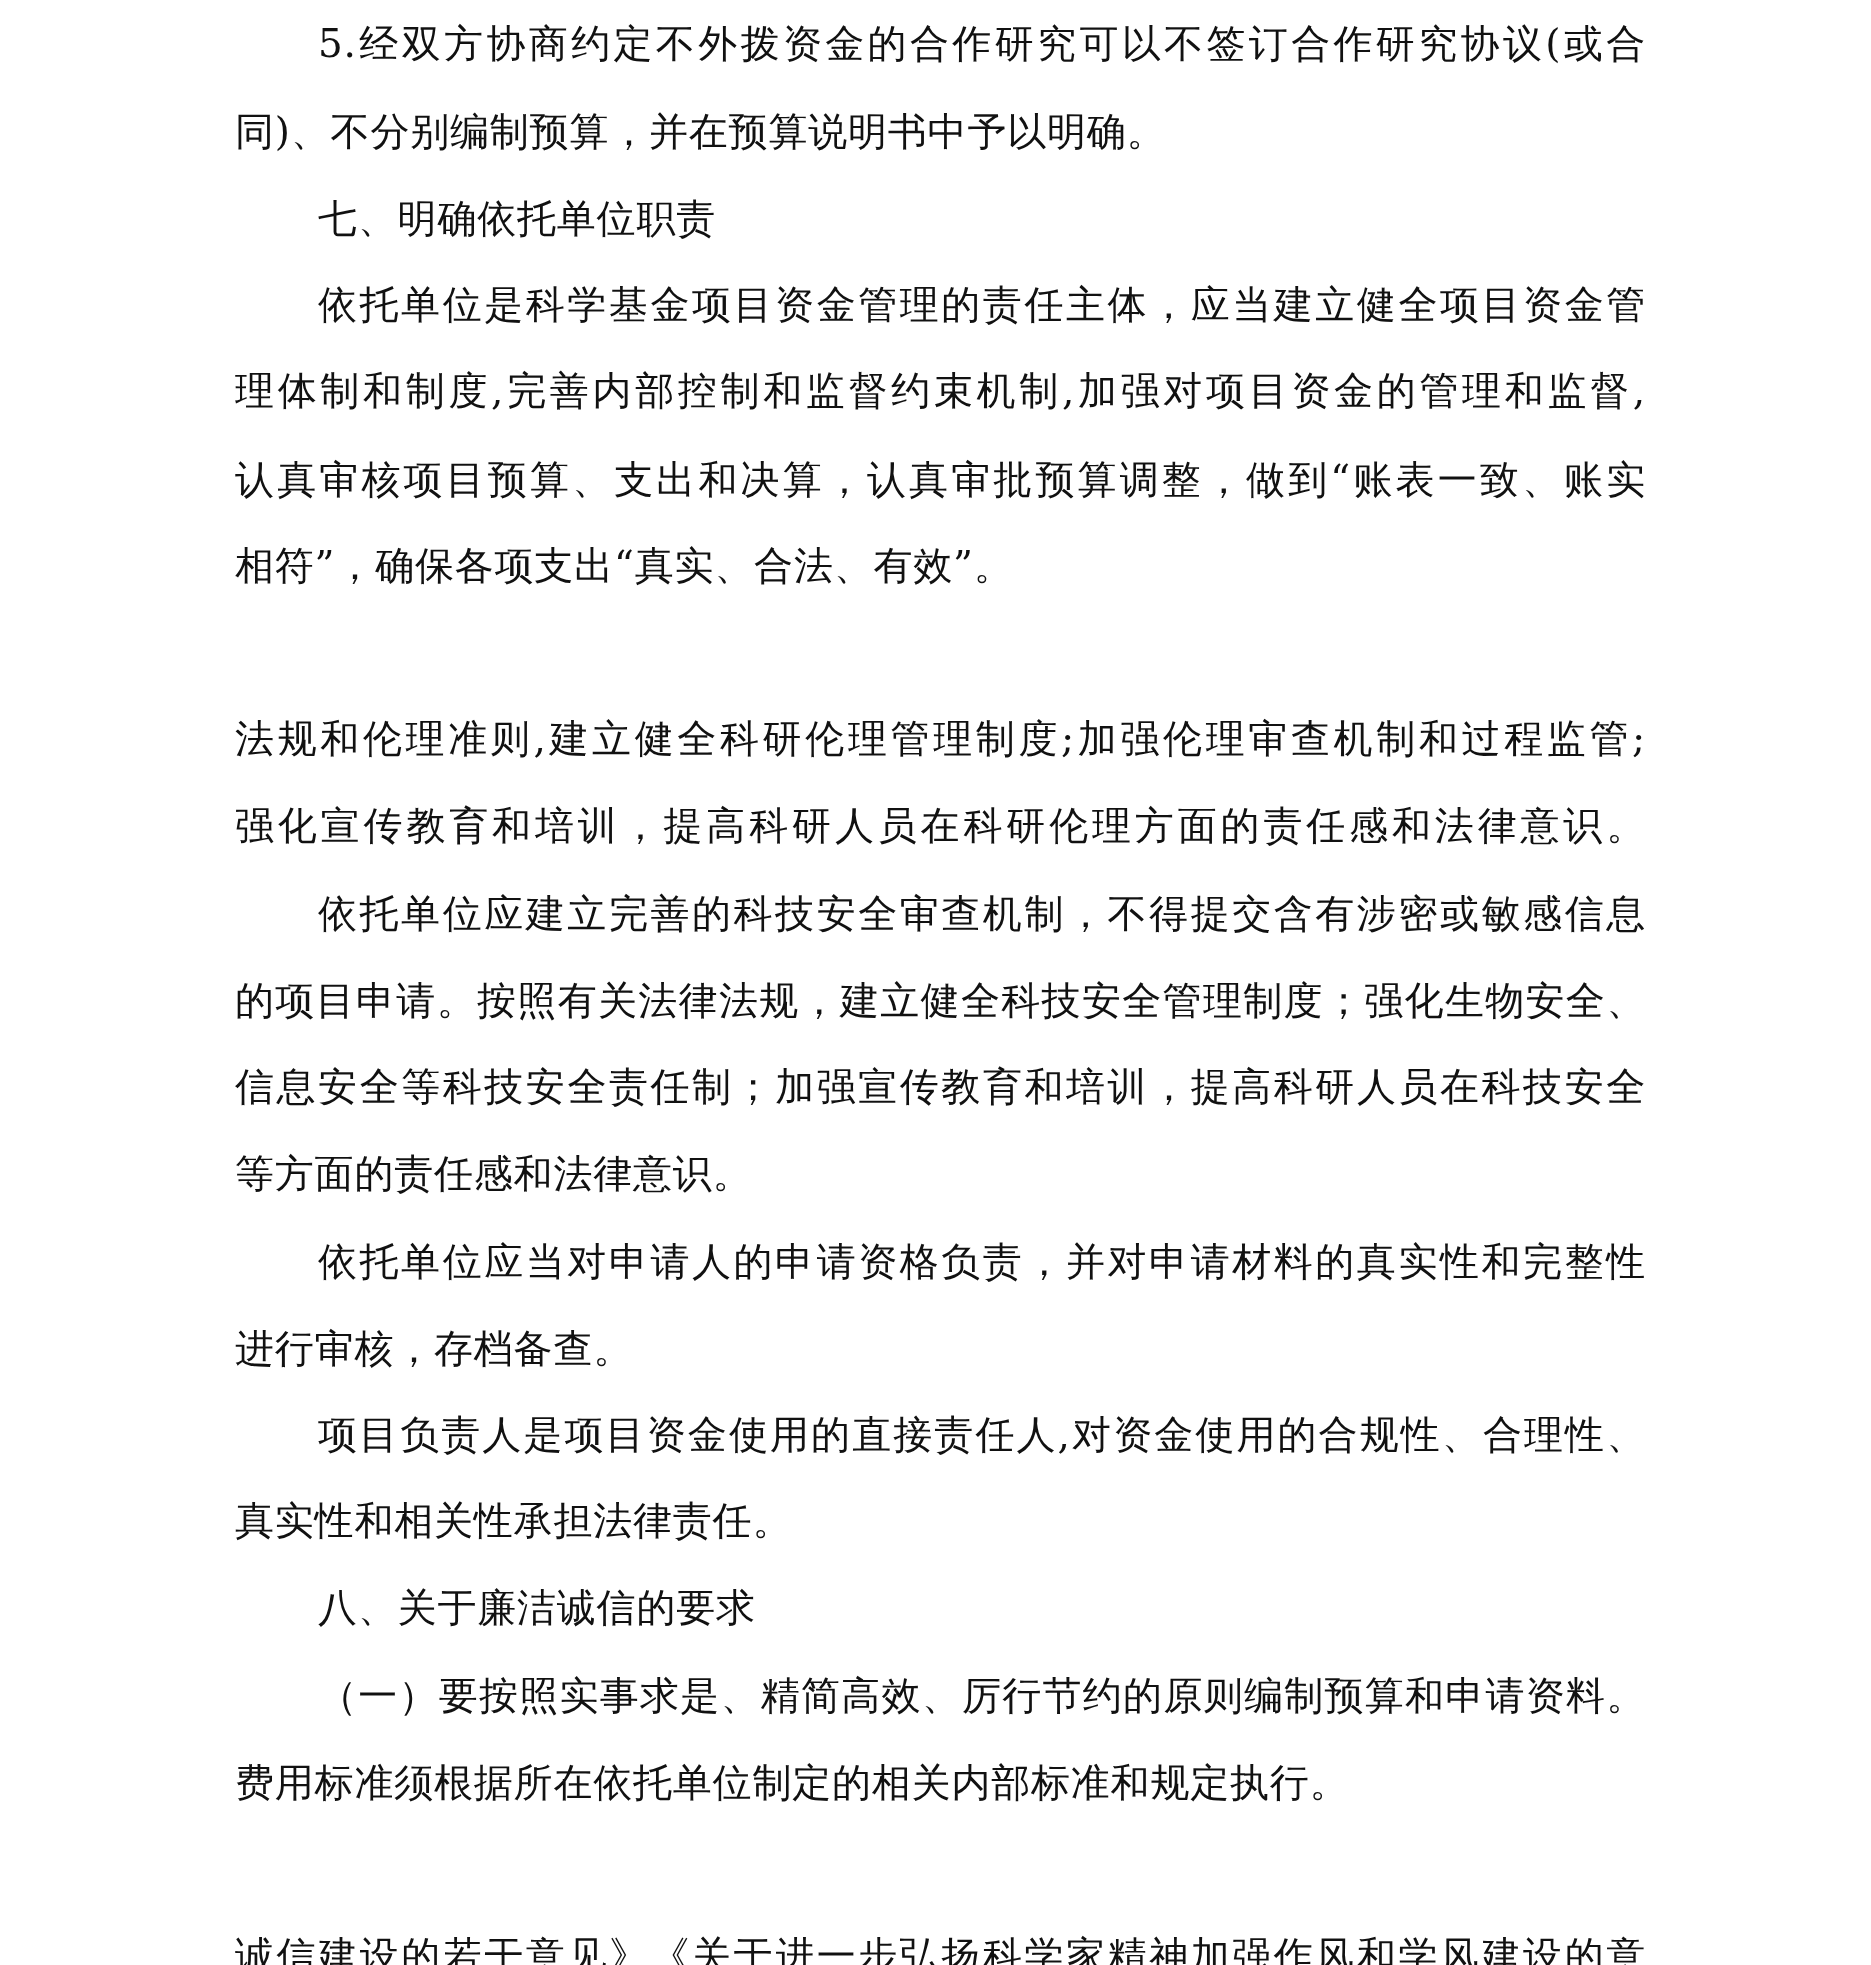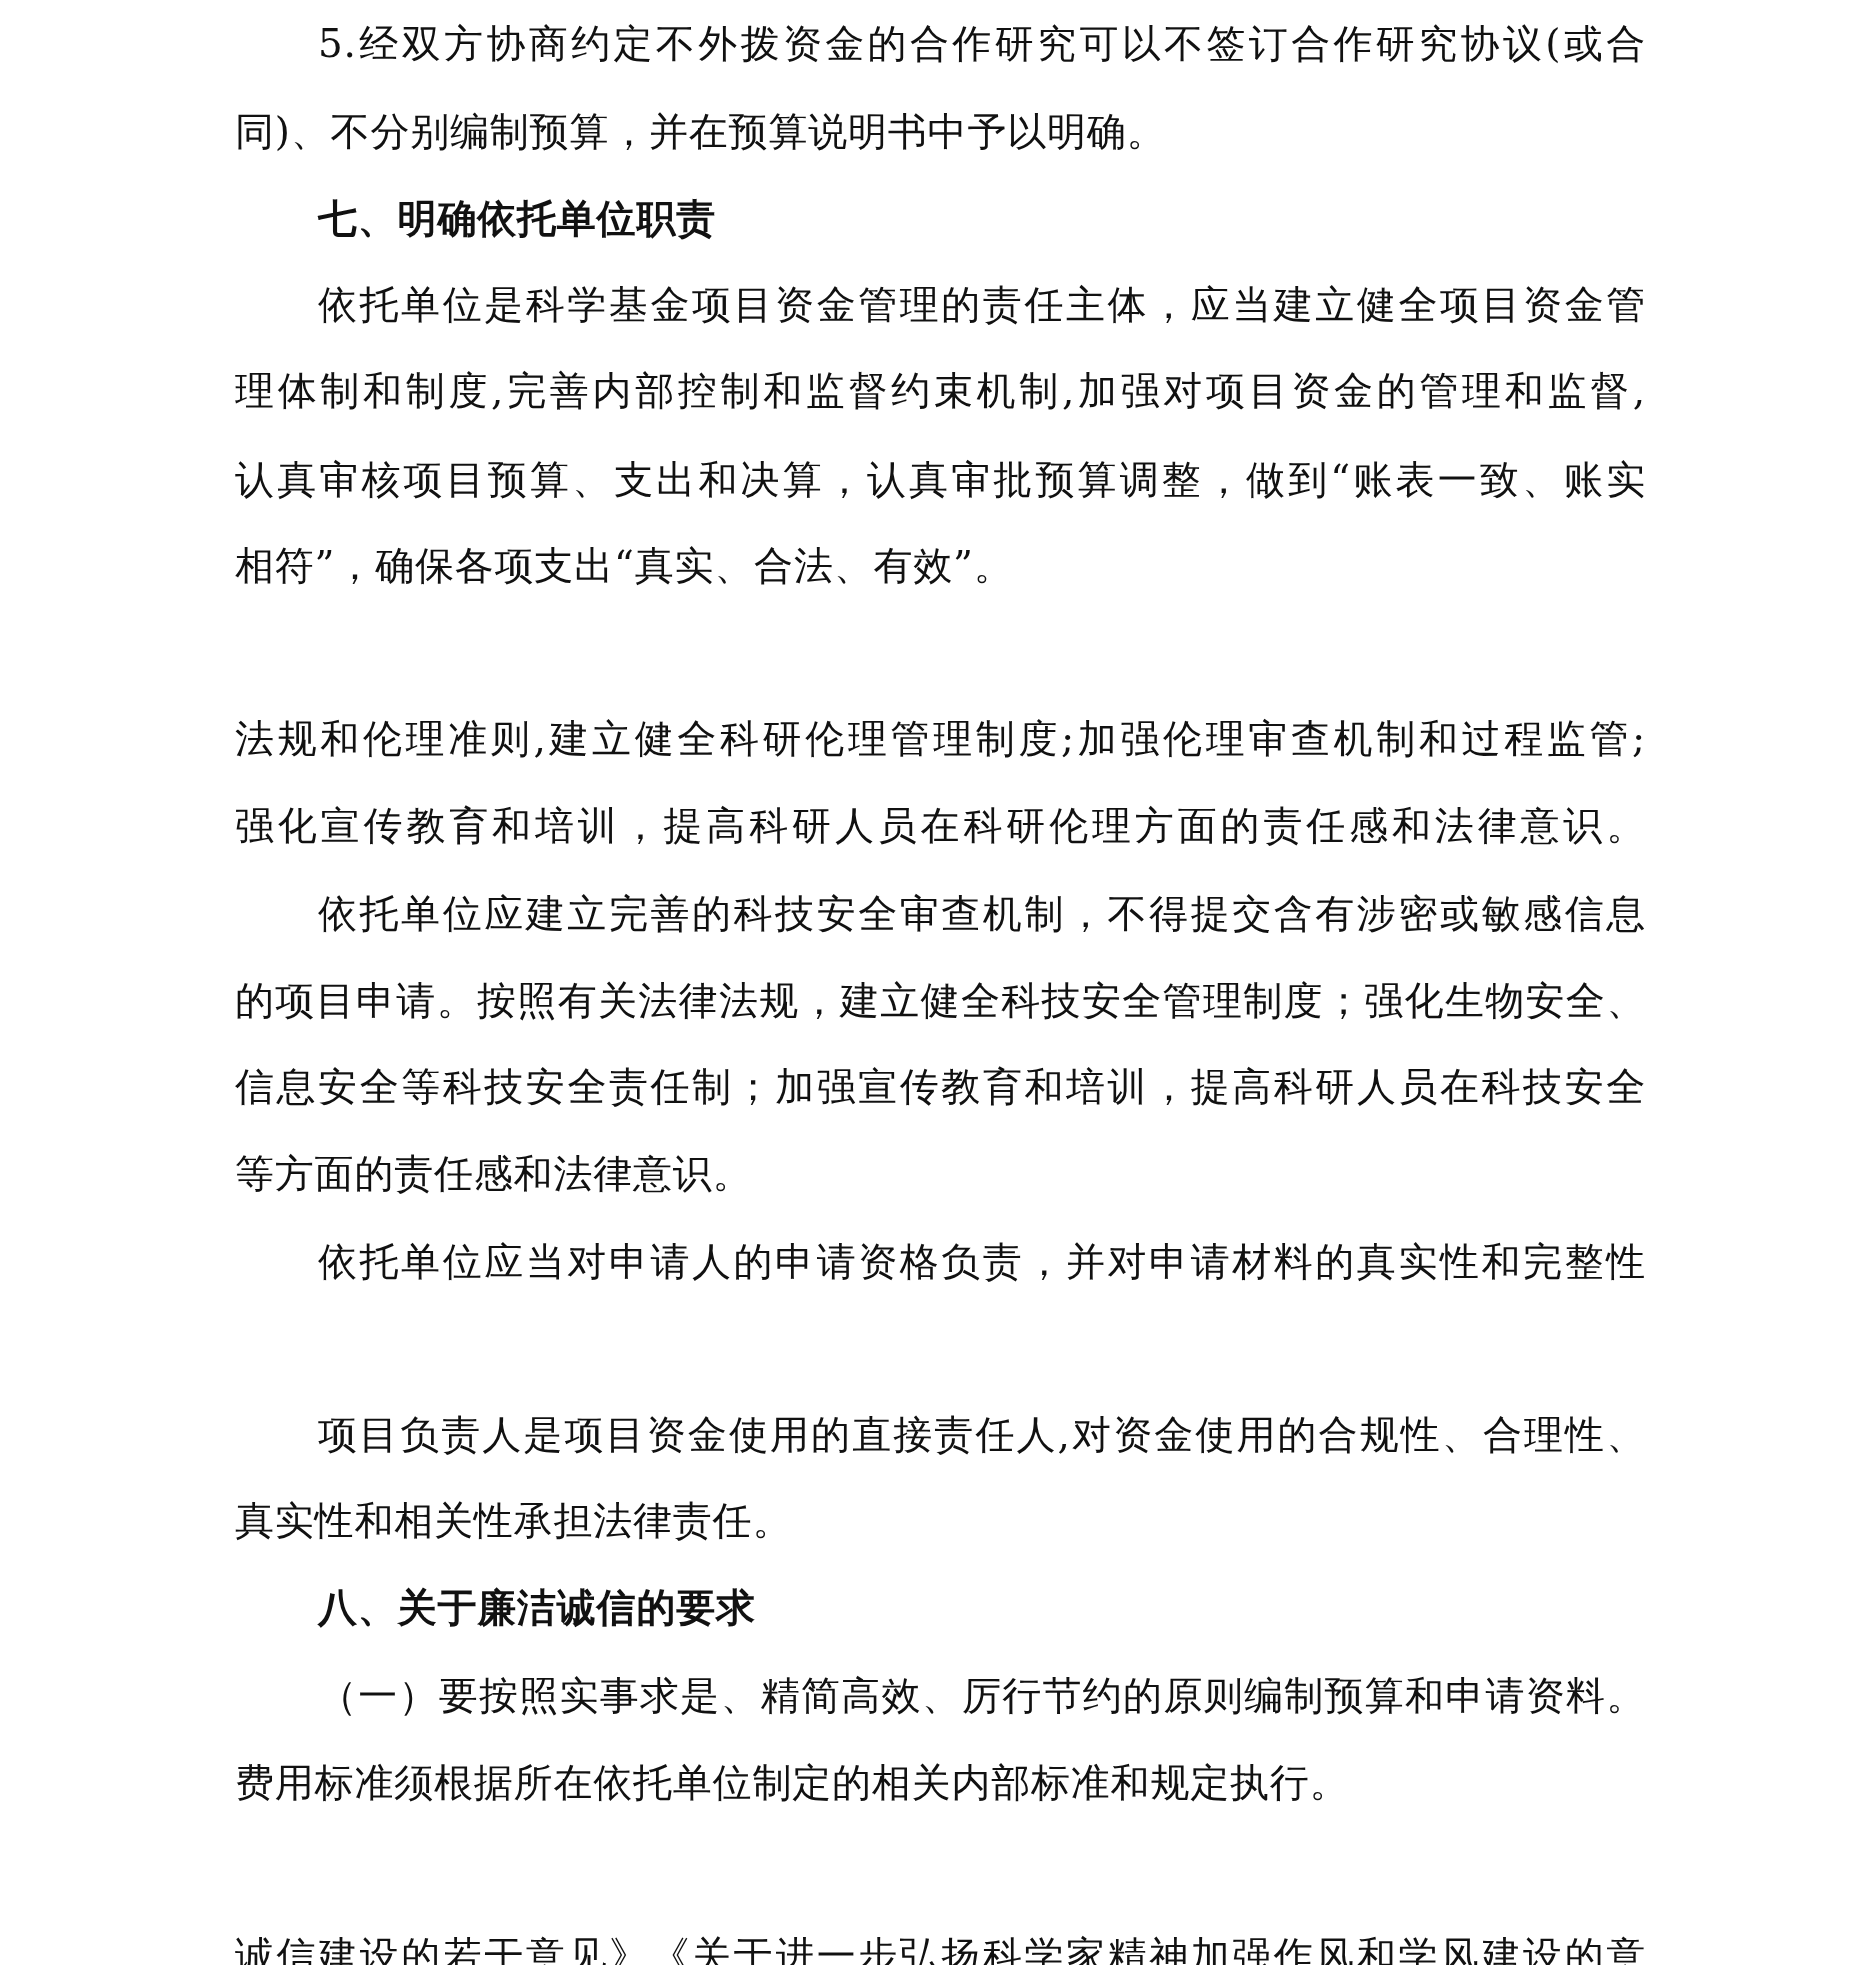--- a/index.html
+++ b/index.html
@@ -1,41 +1,42 @@
 <!DOCTYPE html>
 <html style="font-size:6.3px"><head>
   <meta charset="utf-8">
   <style>
     html, body { margin:0; padding:0; background:#ffffff; }
     body { width:1872px; height:2249px; position:relative; overflow:hidden;
       font-family:"DejaVu Serif", "Liberation Serif", serif; color:#111; }
     .page { position:absolute; left:0; top:0; width:1872px; height:2249px; }
     .line { position:absolute; left:235px; width:1411px; font-size:39px; line-height:47px; white-space:nowrap; letter-spacing:0.8px; }
     .indent { left:318px; width:1328px; }
-    .heading { font-family:"DejaVu Sans", "Liberation Sans", sans-serif; font-weight:bold; }
+    .heading { font-family:"DejaVu Sans", "Liberation Sans", sans-serif; font-weight:normal; }
     .justify { text-align:justify; text-align-last:justify; }
   </style>
 </head>
 <body>
 
 <div class="page">
   <div class="line indent justify" style="top:19.7px">5.经双方协商约定不外拨资金的合作研究可以不签订合作研究协议(或合</div>
   <div class="line" style="top:108px">同)、不分别编制预算，并在预算说明书中予以明确。</div>
   <div class="line indent heading" style="top:195px">七、明确依托单位职责</div>
   <div class="line indent justify" style="top:281px">依托单位是科学基金项目资金管理的责任主体，应当建立健全项目资金管</div>
   <div class="line justify" style="top:367px">理体制和制度,完善内部控制和监督约束机制,加强对项目资金的管理和监督,</div>
   <div class="line justify" style="top:456px">认真审核项目预算、支出和决算，认真审批预算调整，做到“账表一致、账实</div>
   <div class="line" style="top:542px">相符”，确保各项支出“真实、合法、有效”。</div>
   <div class="line justify" style="top:715px">法规和伦理准则,建立健全科研伦理管理制度;加强伦理审查机制和过程监管;</div>
   <div class="line justify" style="top:802px">强化宣传教育和培训，提高科研人员在科研伦理方面的责任感和法律意识。</div>
   <div class="line indent justify" style="top:890px">依托单位应建立完善的科技安全审查机制，不得提交含有涉密或敏感信息</div>
   <div class="line justify" style="top:977px">的项目申请。按照有关法律法规，建立健全科技安全管理制度；强化生物安全、</div>
   <div class="line justify" style="top:1063px">信息安全等科技安全责任制；加强宣传教育和培训，提高科研人员在科技安全</div>
   <div class="line" style="top:1150px">等方面的责任感和法律意识。</div>
   <div class="line indent justify" style="top:1238px">依托单位应当对申请人的申请资格负责，并对申请材料的真实性和完整性</div>
+  <div class="line" style="top:1325px">进行审核，存档备查。</div>
   <div class="line indent justify" style="top:1411px">项目负责人是项目资金使用的直接责任人,对资金使用的合规性、合理性、</div>
   <div class="line" style="top:1497px">真实性和相关性承担法律责任。</div>
   <div class="line indent heading" style="top:1584px">八、关于廉洁诚信的要求</div>
   <div class="line indent justify" style="top:1672px">（一）要按照实事求是、精简高效、厉行节约的原则编制预算和申请资料。</div>
   <div class="line" style="top:1759px">费用标准须根据所在依托单位制定的相关内部标准和规定执行。</div>
   <div class="line justify" style="top:1932px">诚信建设的若干意见》《关于进一步弘扬科学家精神加强作风和学风建设的意</div>
 
 </div>
 
 

